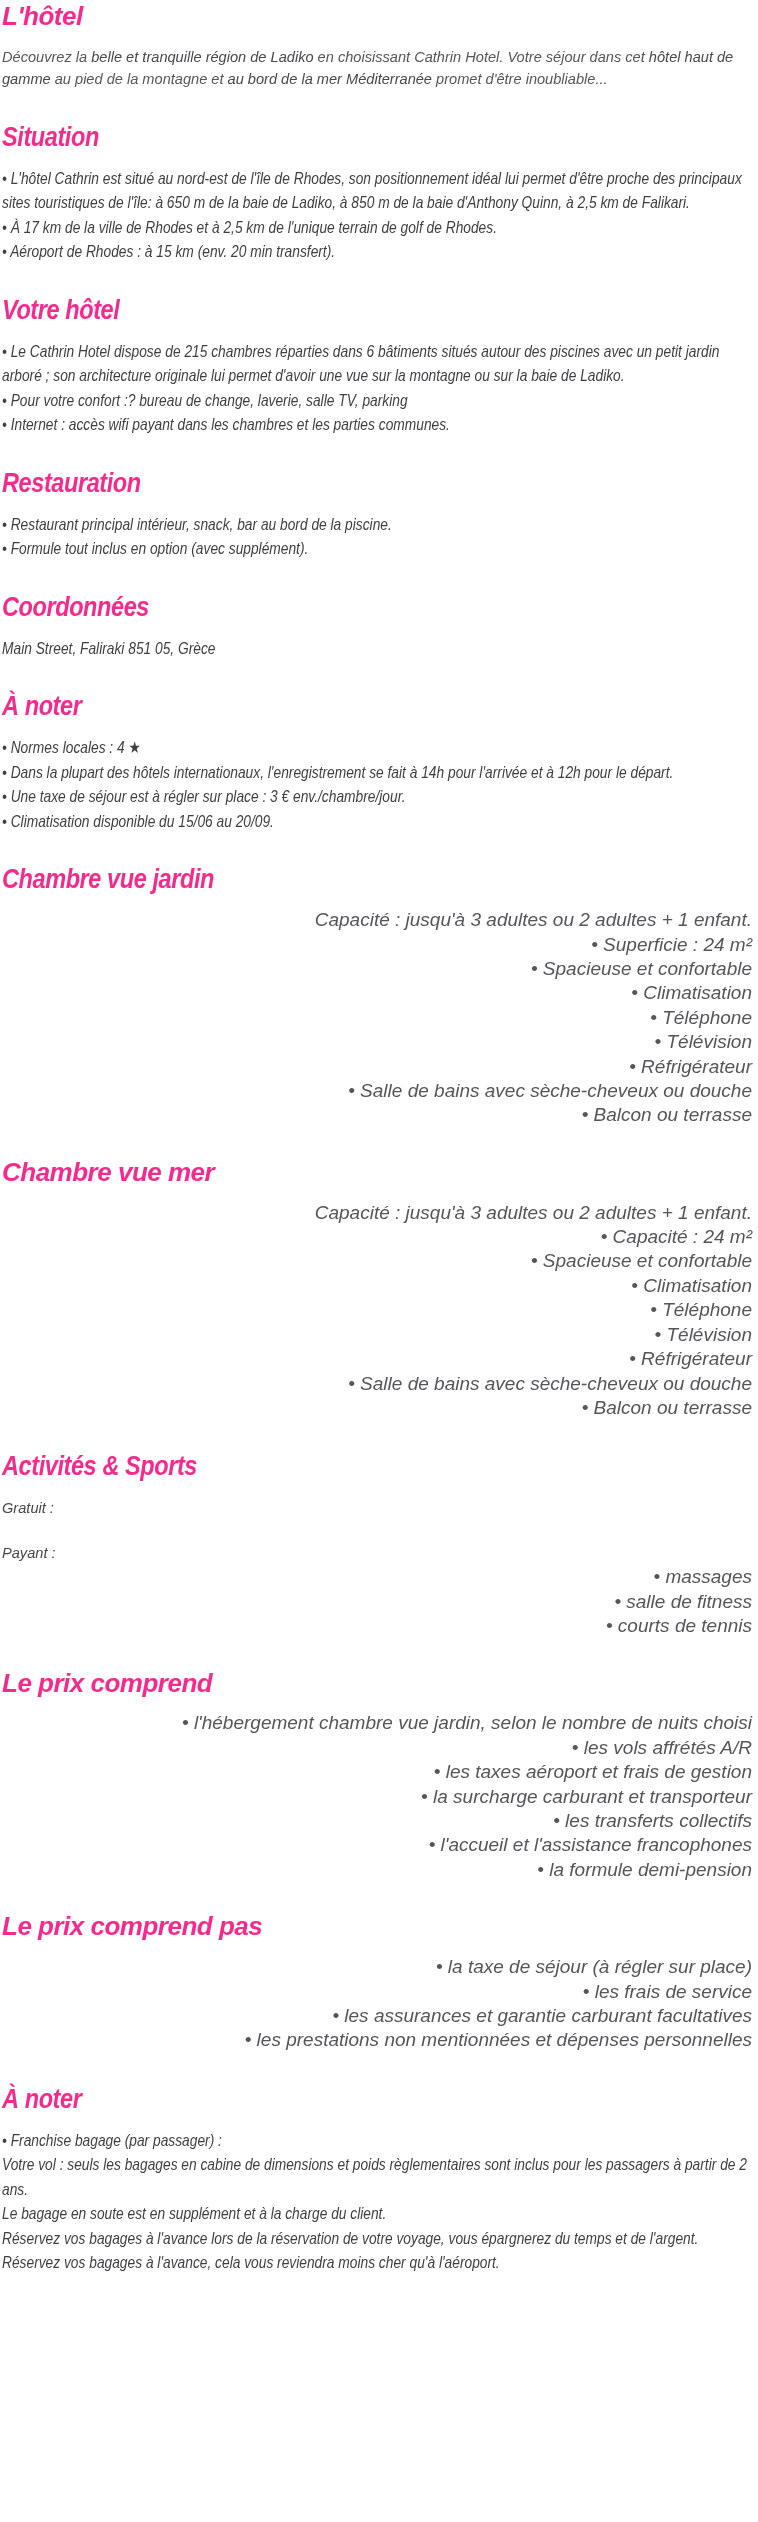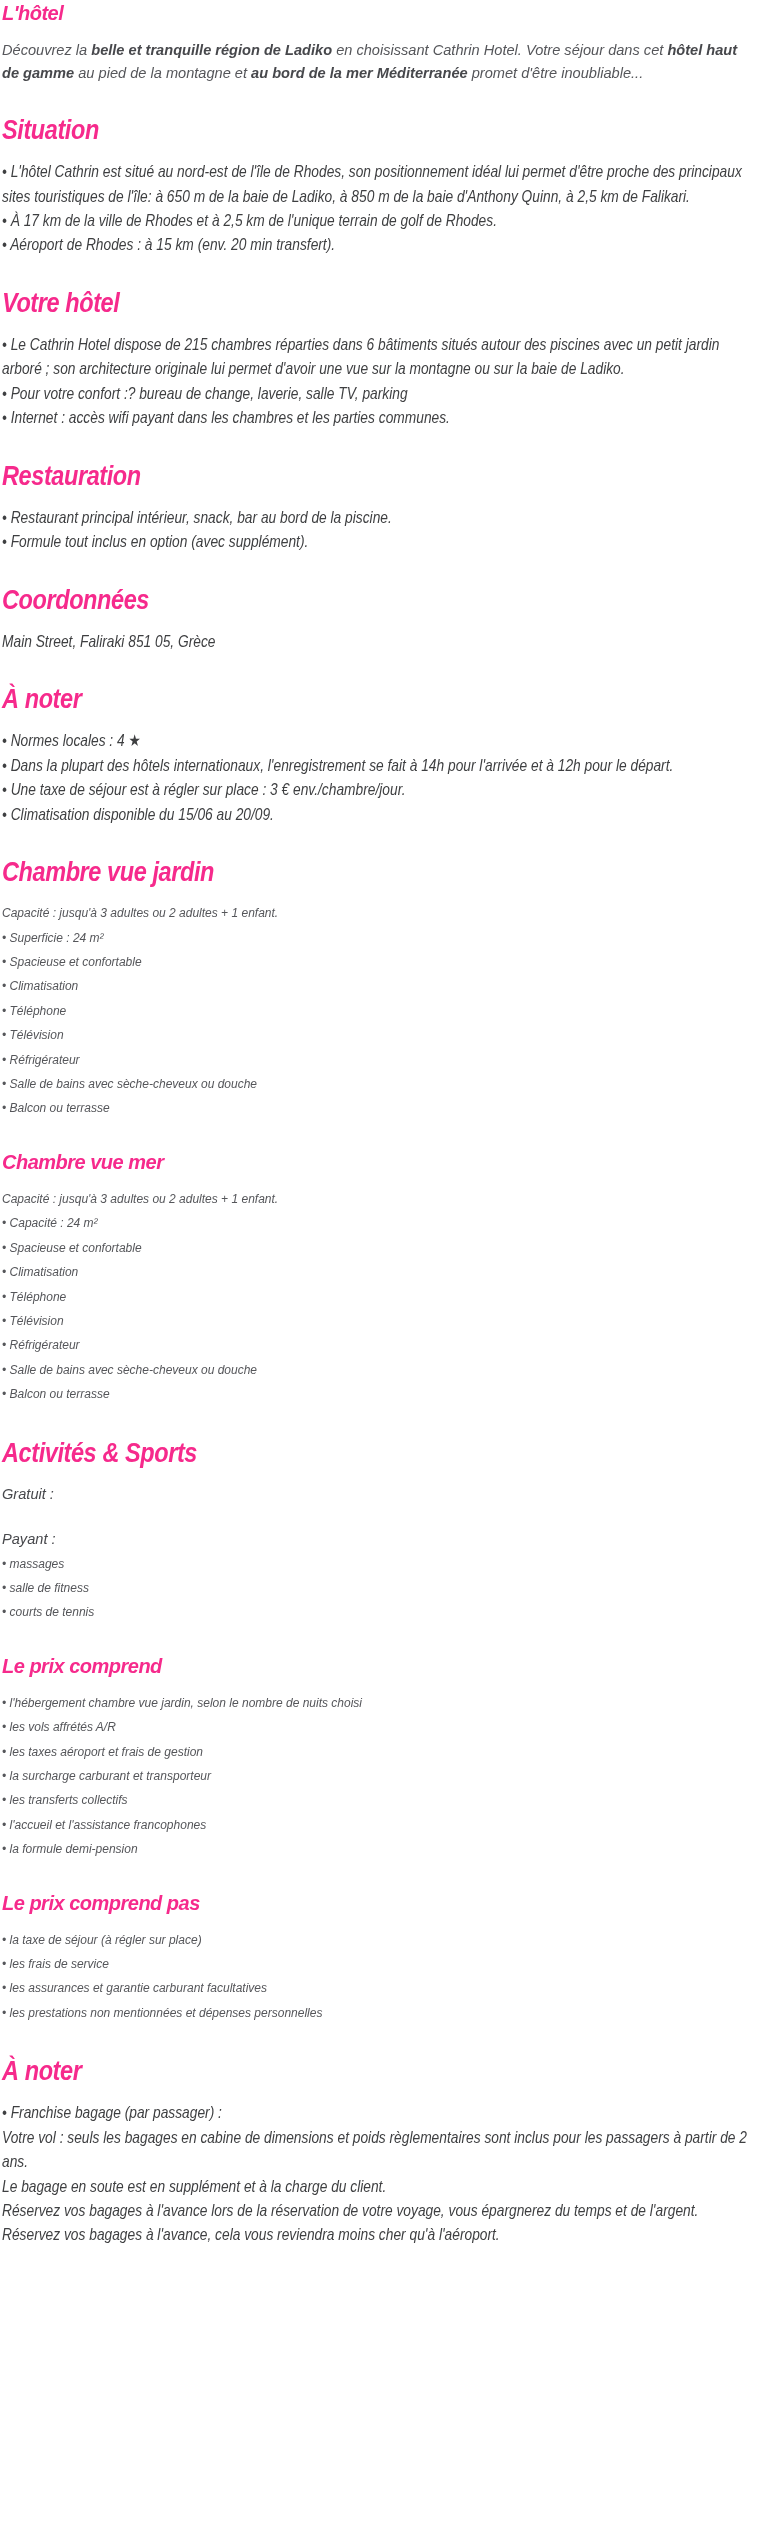--- a/index.html
+++ b/index.html
@@ -7,45 +7,45 @@
   body {
     width:758px;
     overflow-x:hidden;
     font-family:"Liberation Sans","DejaVu Sans",sans-serif;
     font-style:italic;
     padding:2px 6px 14px 2px;
   }
   .section h2 {
     color:var(--accent,#f62a8c);
     font-weight:bold;
-    font-size:20px;
+    font-size:26px;
     line-height:1.15;
     margin:30px 0 13px 0;
     letter-spacing:-0.5px;
   }
   .section:first-child h2 { margin-top:0; }
   h2.narrow { font-size:28px; }
 
   
   .narrow {
     transform:scaleX(0.84);
     transform-origin:0 0;
     width:119%;
   }
 
   .para {
     font-size:14.6px;
     line-height:22.5px;
     color:var(--text-wide,#55565a);
     margin-top:14px;
   }
-  .para .b { font-weight:bold; color:#47484c; }
+  .para .b { font-weight:normal; color:#47484c; }
 
   .line { line-height:24.4px; }
-  .lines.wide .line { font-size:12px; color:var(--text-wide,#55565a); }
+  .lines.wide .line { font-size:19px; color:var(--text-wide,#55565a);text-align:right; }
   .lines.narrow .line { font-size:16.4px; color:var(--text-narrow,#3e3f41); }
 
   .label {
     font-weight:normal;
     font-size:14.6px;
     line-height:24.4px;
     color:#47484c;
   }
   .label.gap { margin-top:21px; }
 </style>

